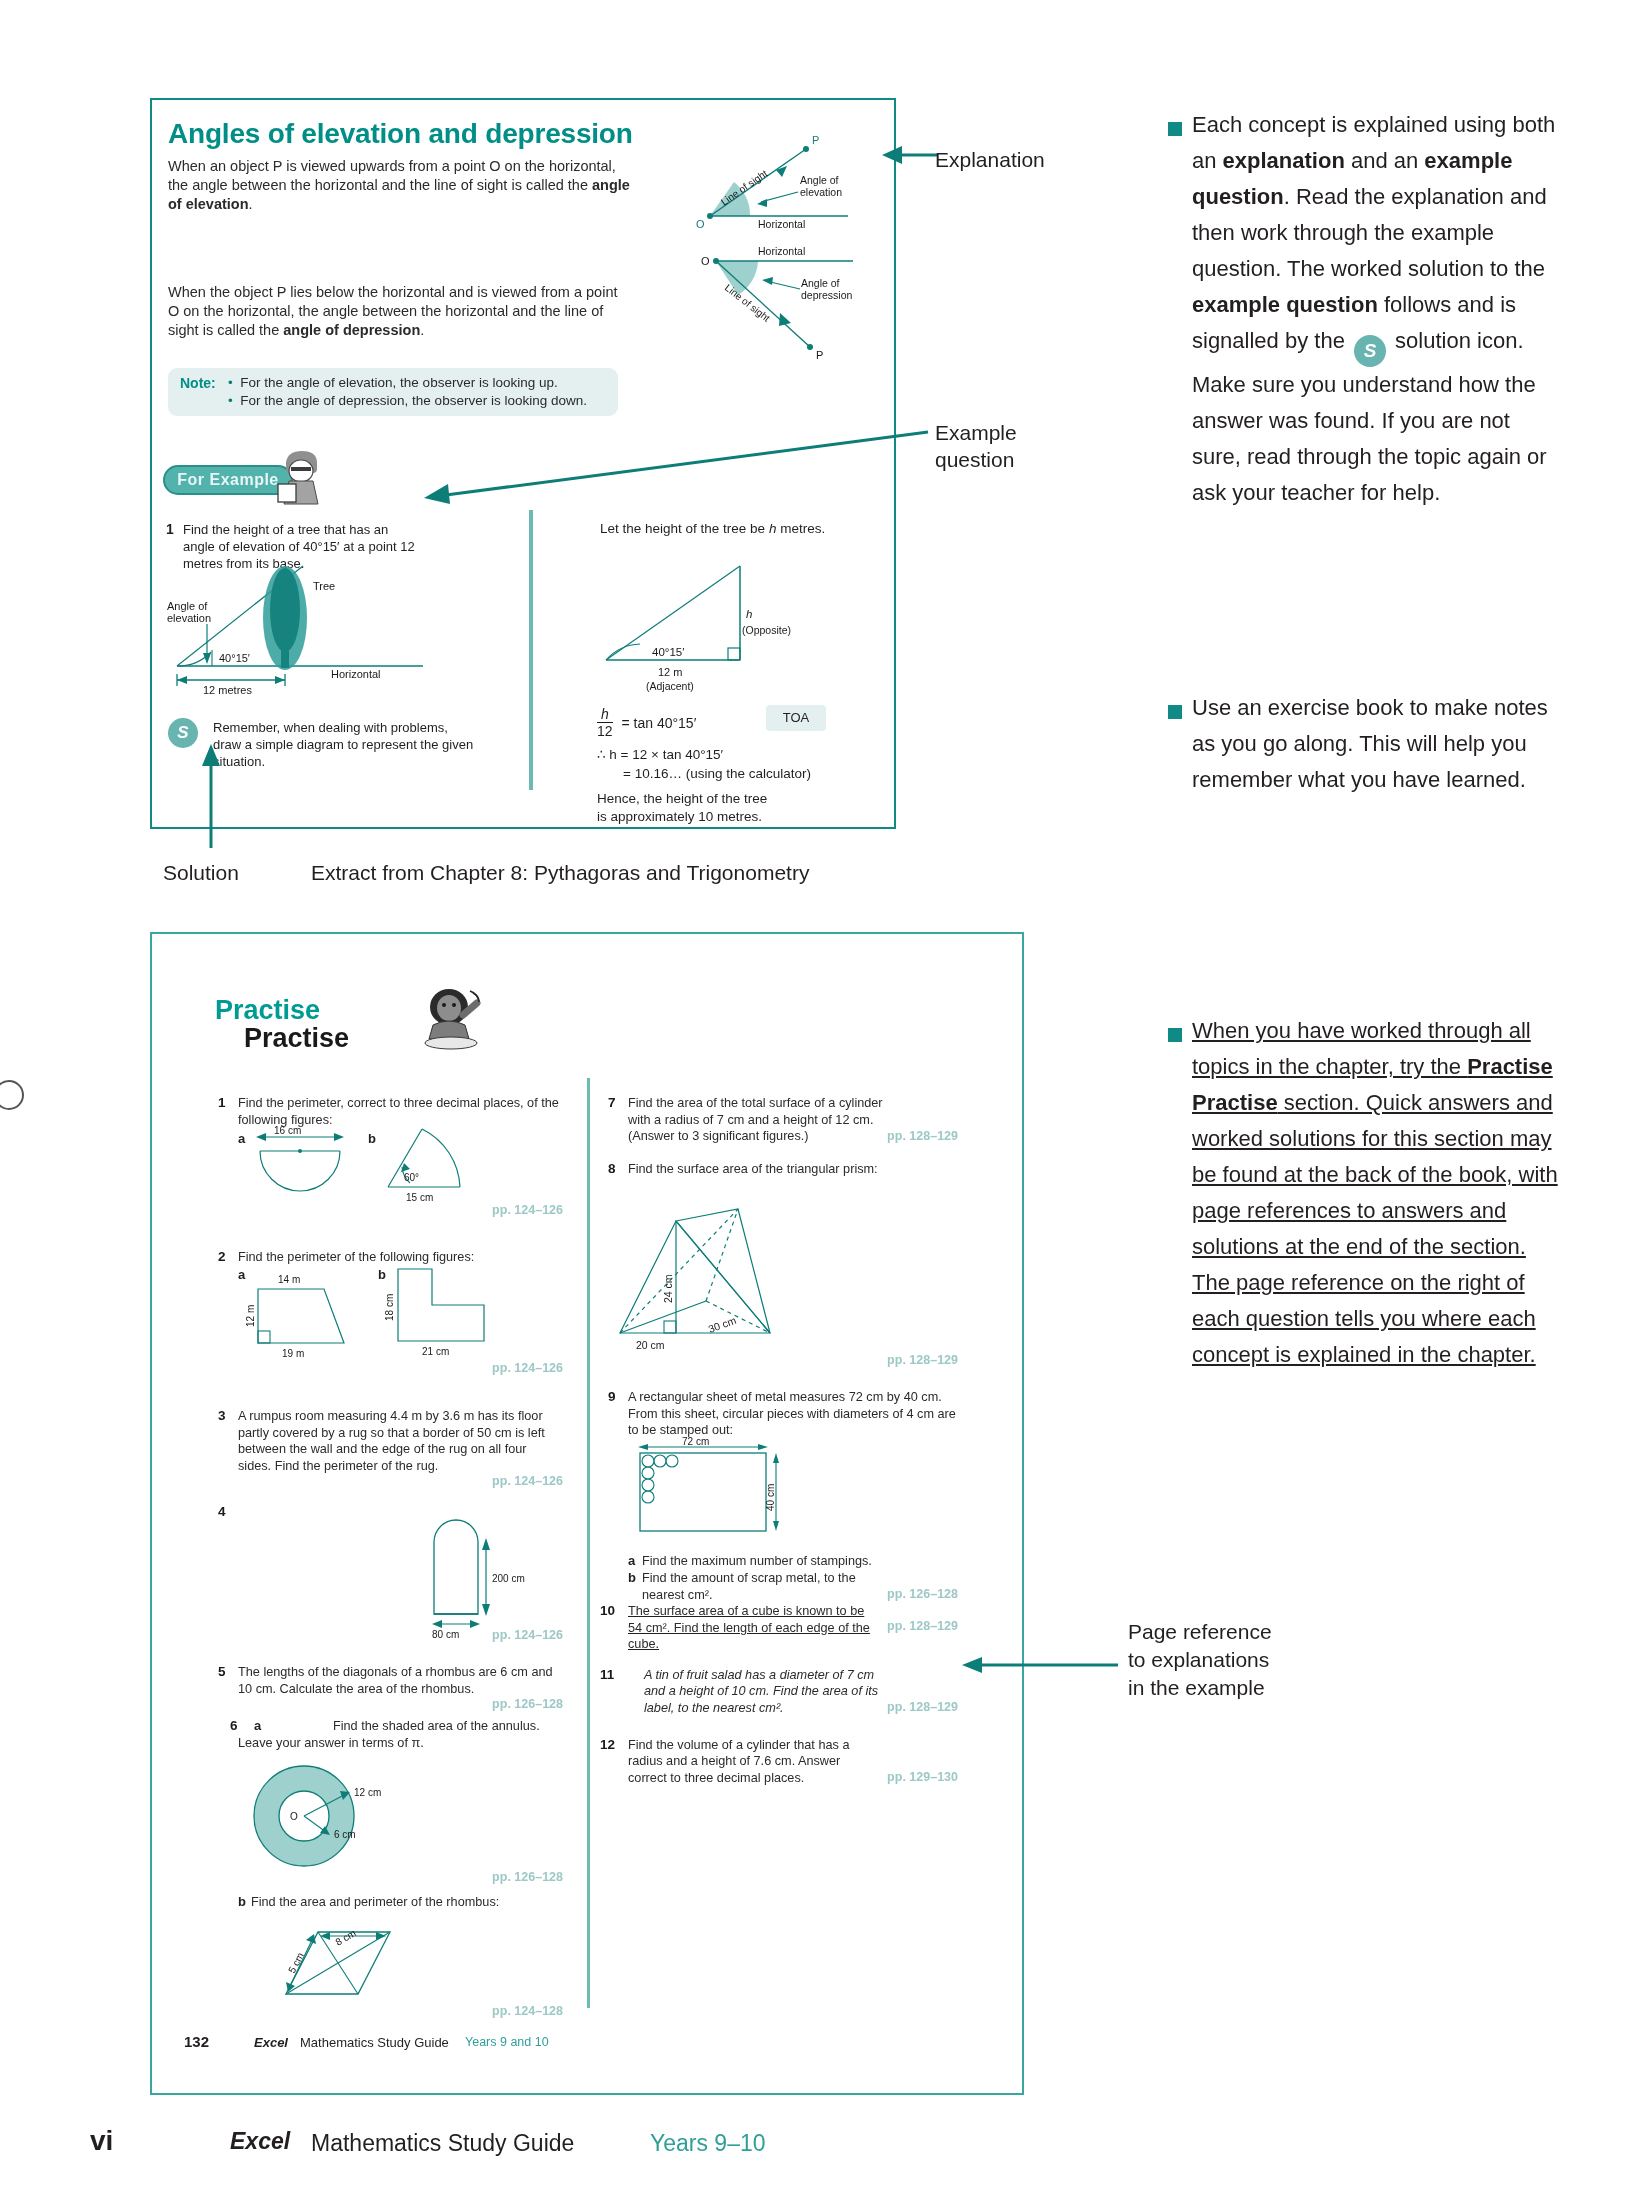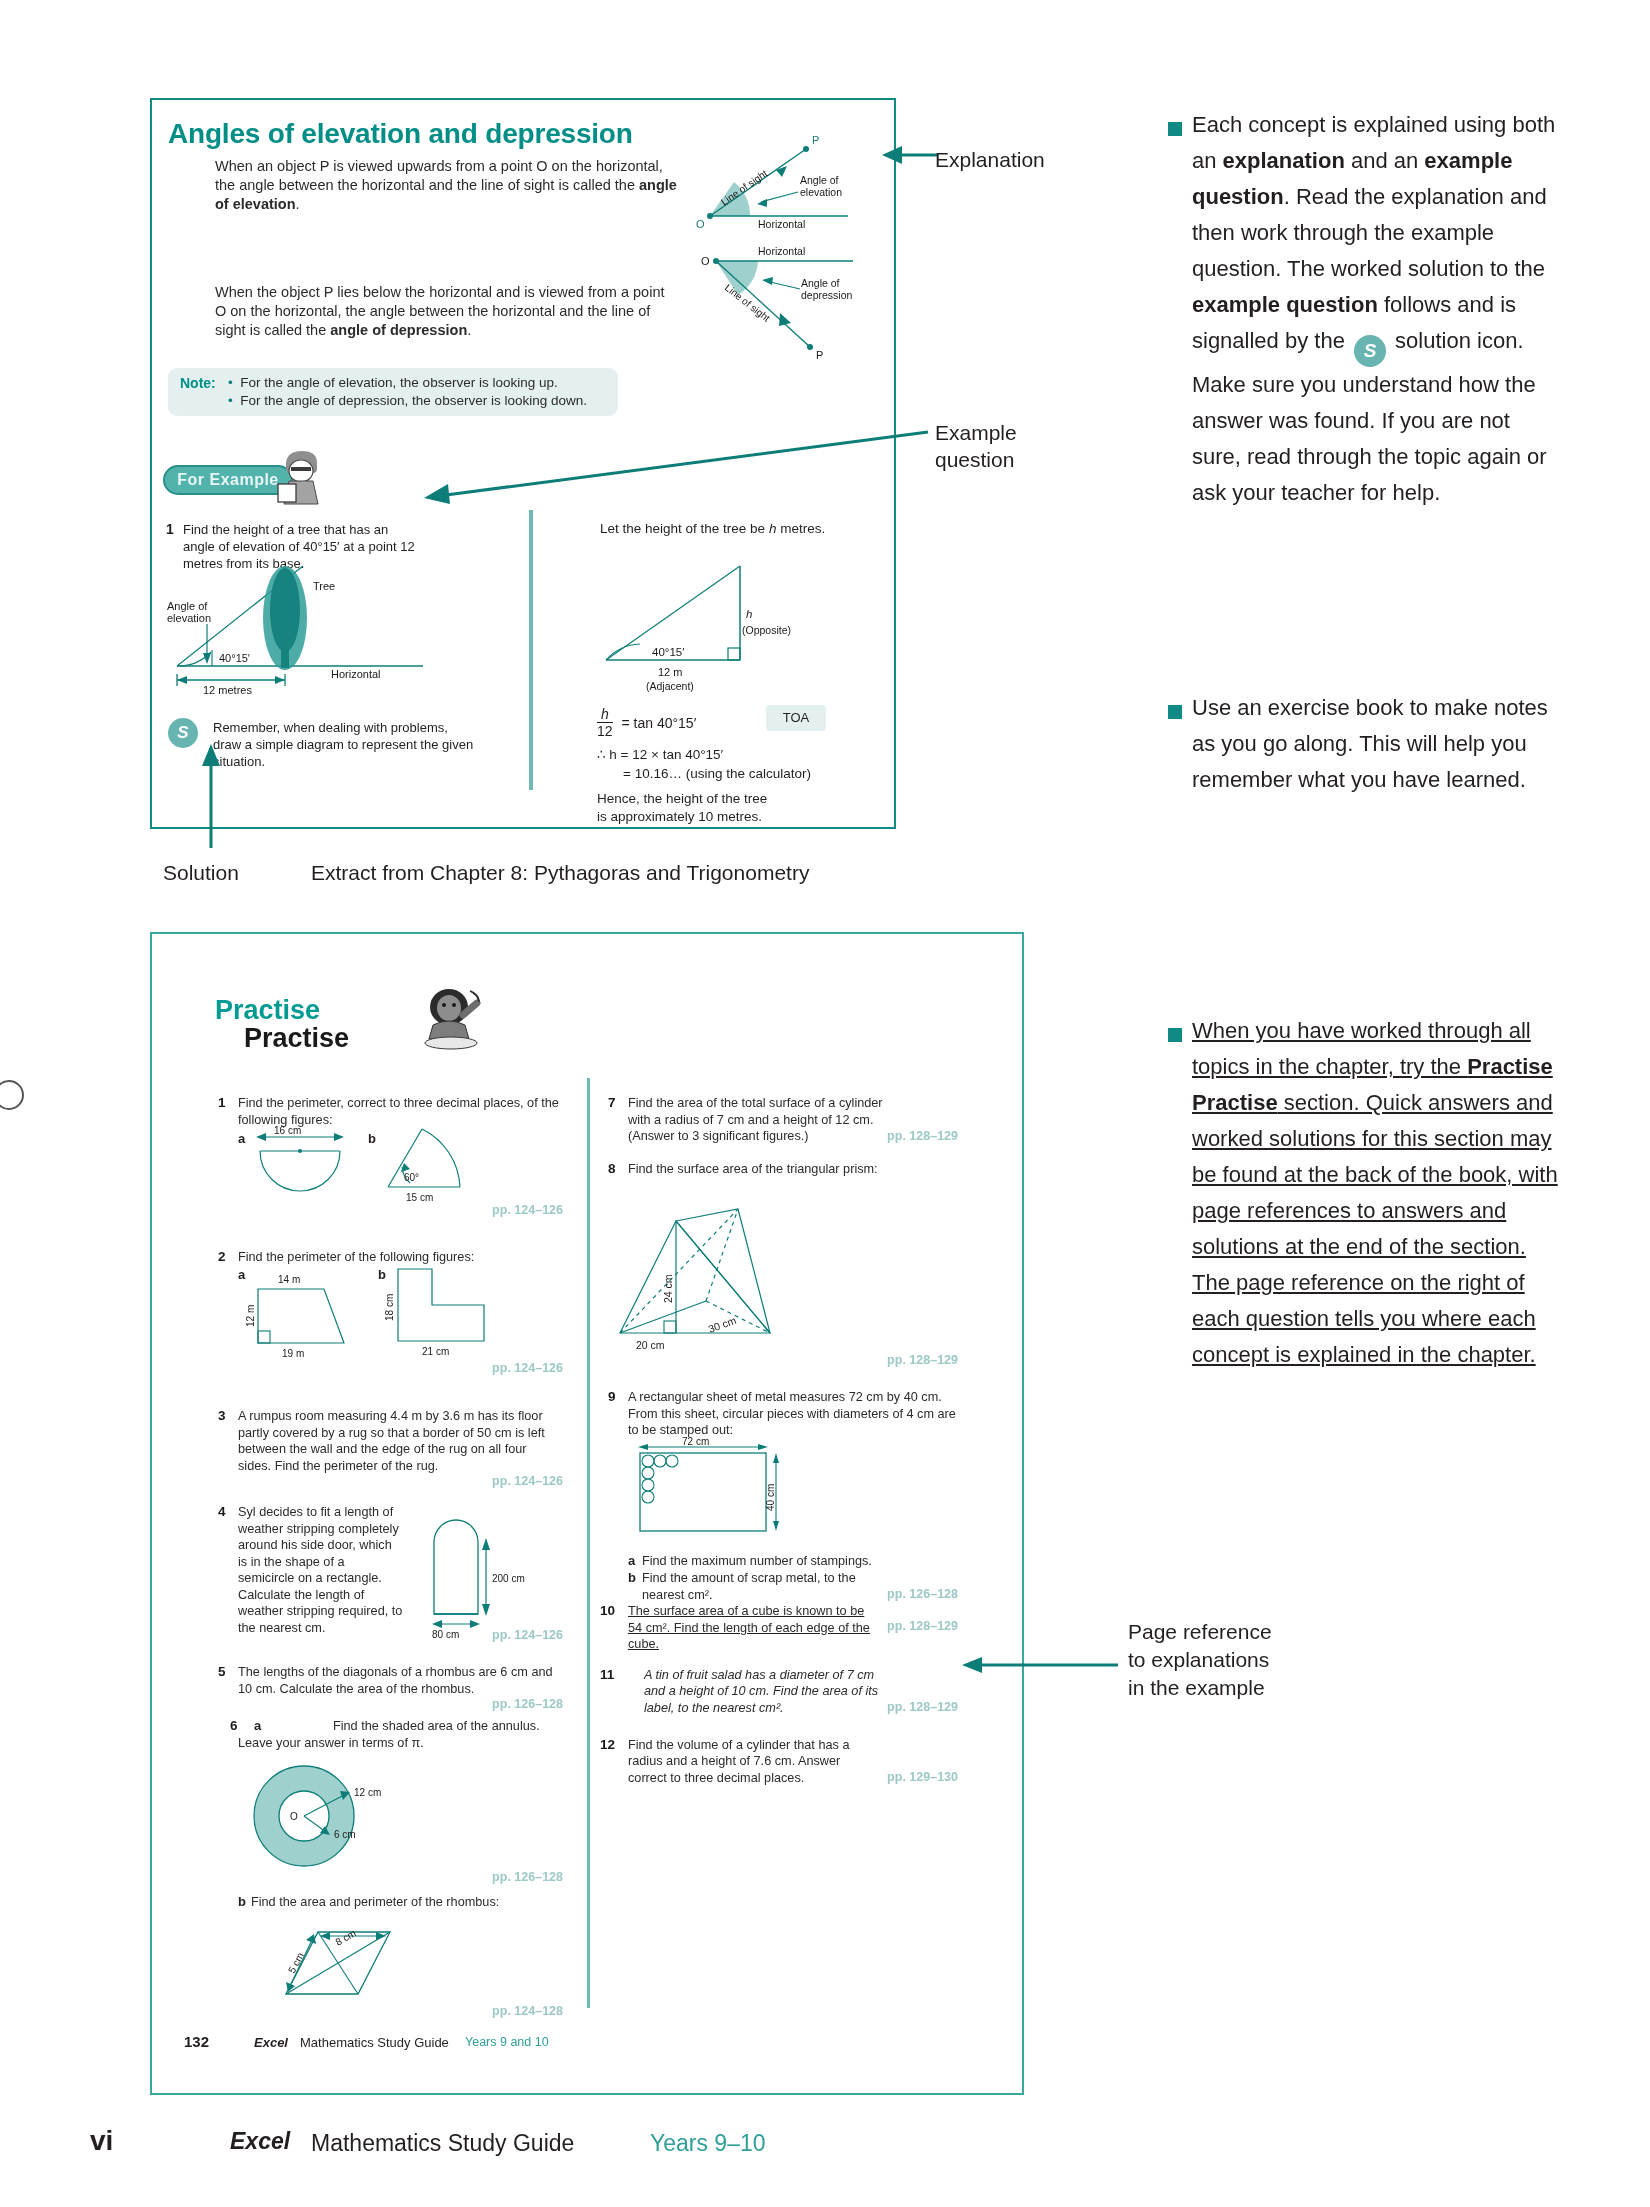--- a/index.html
+++ b/index.html
@@ -15,21 +15,21 @@
   :root{}
   
   #extract-panel{
     left:150px;top:98px;width:746px;height:731px;
     border:2px solid #0f8a84;background:#ffffff;box-sizing:border-box;
   }
   #extract-title{
     left:168px;top:118px;
     font-size:28px;font-weight:bold;color:#008e87;letter-spacing:-0.2px;
   }
-  .body-txt{font-size:14.5px;line-height:19px;color:#2b2b2b;margin-left:47px;}
+  .body-txt{font-size:14.5px;line-height:19px;color:#2b2b2b;}
   #para1{left:168px;top:157px;width:470px;}
   #para2{left:168px;top:283px;width:455px;}
   .bld{font-weight:bold;}
   
   #note-box{
     left:168px;top:368px;width:450px;height:48px;
     background:#e3f0ef;border-radius:9px;
   }
   #note-label{left:180px;top:375px;font-size:14px;font-weight:bold;color:#008e87;}
   #note-list{left:228px;top:374px;font-size:13.5px;line-height:18px;color:#2b2b2b;}
@@ -360,21 +360,20 @@
   </div>
 
   <div style="position:relative;min-height:88px;margin-top:24px;">
     <span class="qnum" style="position:absolute;left:0;top:0;">3</span>
     <div class="qtxt" style="margin-left:20px;">A rumpus room measuring 4.4 m by 3.6 m has its floor partly covered by a rug so that a border of 50 cm is left between the wall and the edge of the rug on all four sides. Find the perimeter of the rug.</div>
     <div class="pref" style="position:absolute;right:0;top:66px;">pp. 124–126</div>
   </div>
 
   <div style="position:relative;min-height:140px;margin-top:8px;">
     <span class="qnum" style="position:absolute;left:0;top:0;">4</span>
-    <div class="qtxt" style="margin-left:20px;width:165px;">Syl decides to fit a length of weather stripping completely around his side door, which is in the shape of a semicircle on a rectangle. Calculate the length of weather stripping required, to the nearest cm.</div>
     <div style="position:absolute;left:200px;top:2px;">
       <svg width="130" height="130" viewBox="0 0 130 130">
         <path d="M16,108 L16,36 A22,22 0 0,1 60,36 L60,108 Z" fill="none" stroke="#0d7d78" stroke-width="1.3"></path>
         <line x1="16" y1="108" x2="60" y2="108" stroke="#0d7d78" stroke-width="1.3"></line>
         <line x1="68" y1="36" x2="68" y2="106" stroke="#0d7d78" stroke-width="1.2"></line>
         <polygon points="68,32 64,44 72,44" fill="#0d7d78"></polygon>
         <polygon points="68,110 64,98 72,98" fill="#0d7d78"></polygon>
         <line x1="18" y1="118" x2="58" y2="118" stroke="#0d7d78" stroke-width="1.2"></line>
         <polygon points="14,118 24,114 24,122" fill="#0d7d78"></polygon>
         <polygon points="62,118 52,114 52,122" fill="#0d7d78"></polygon>

